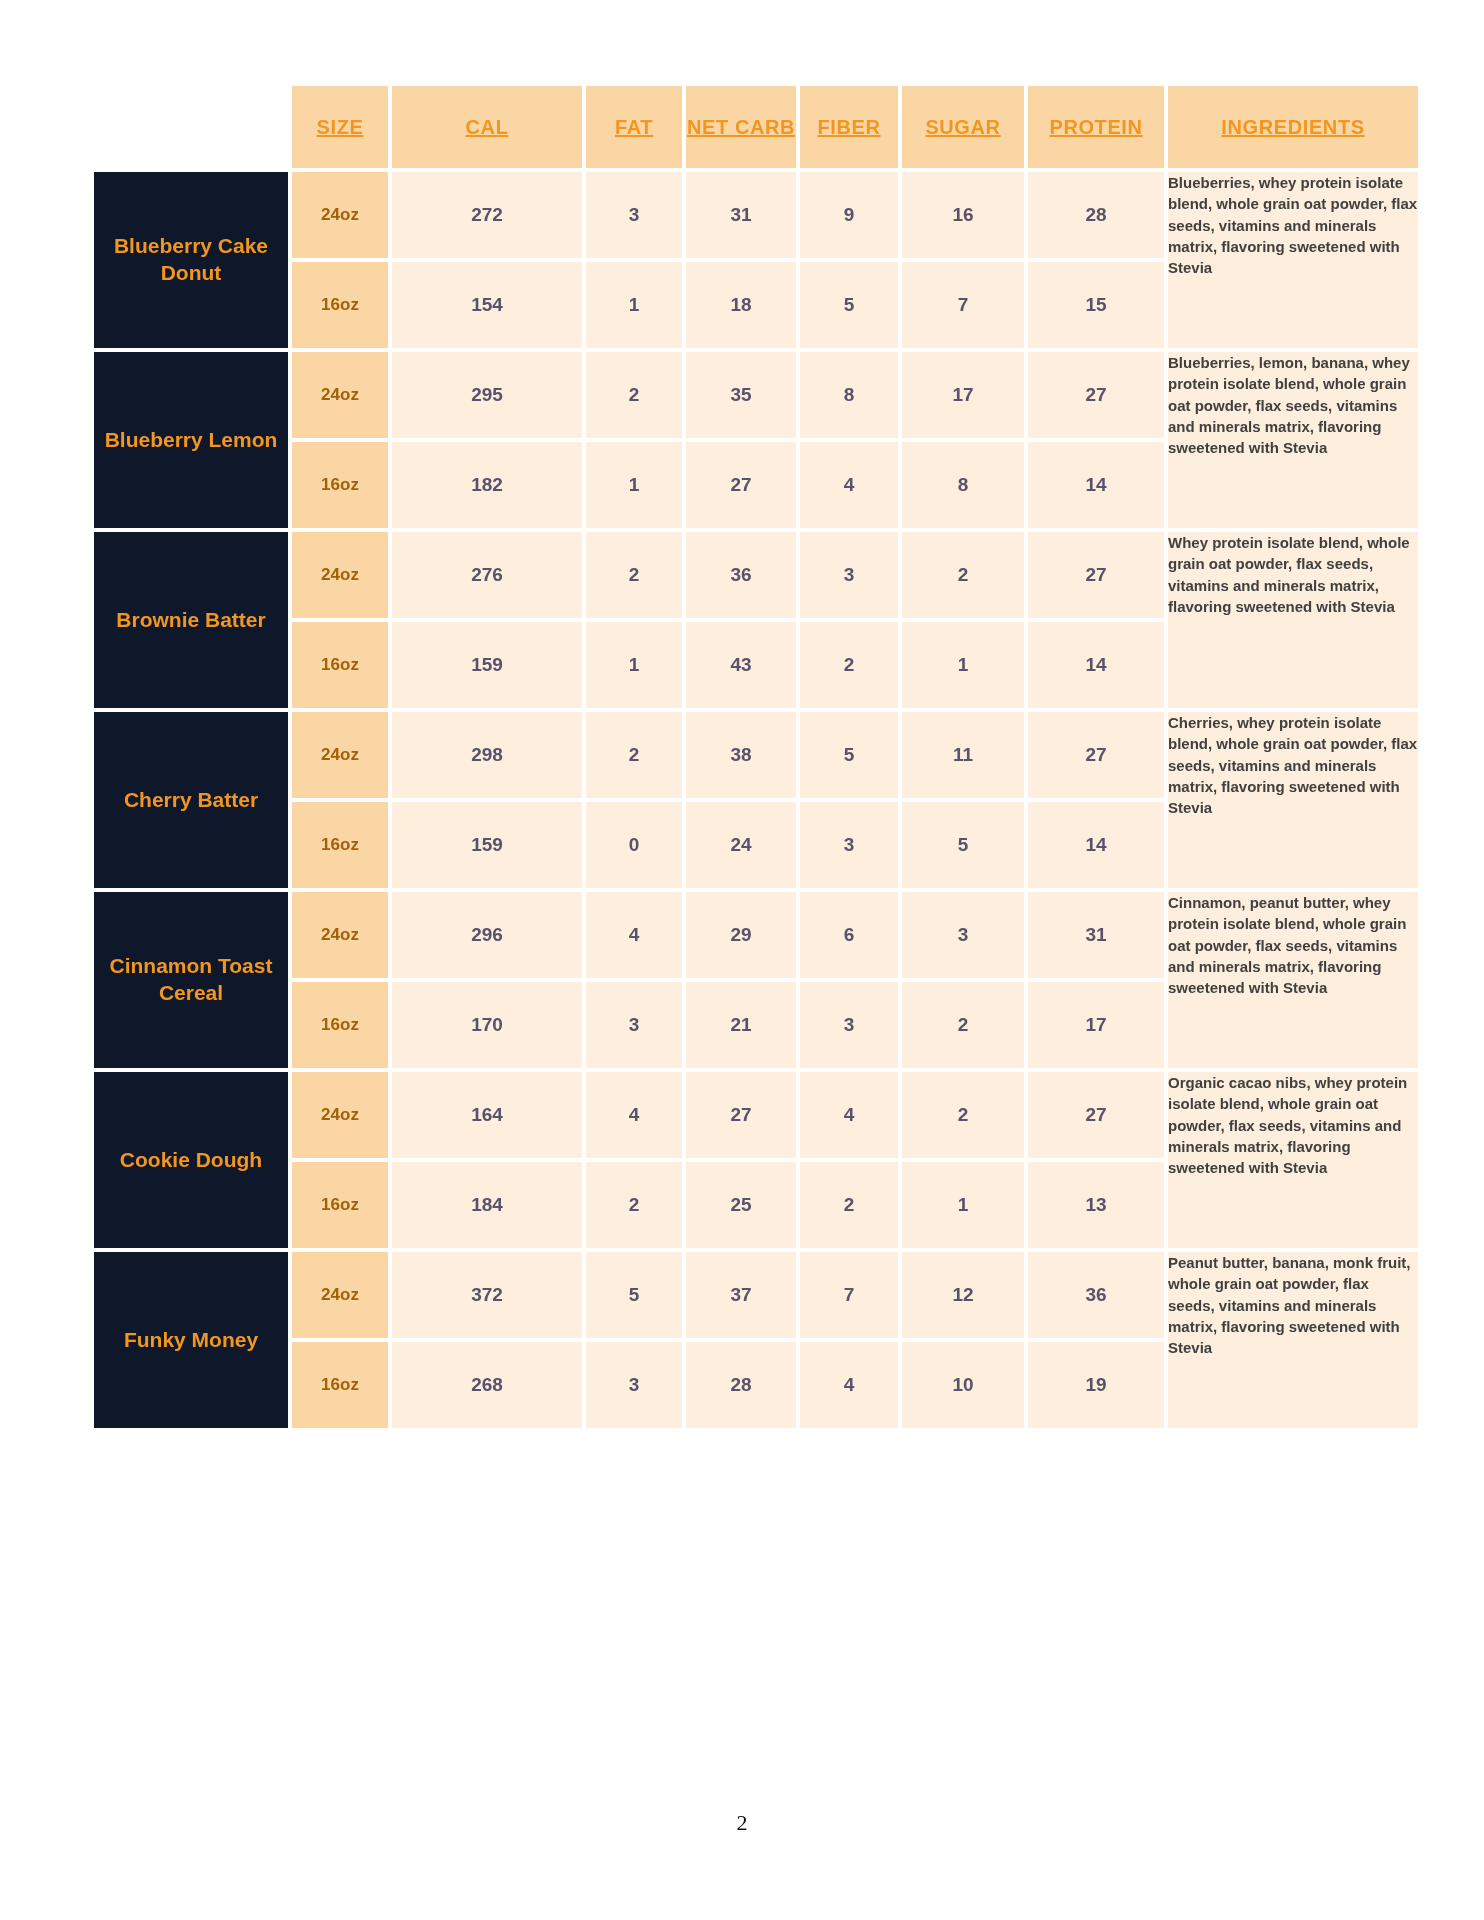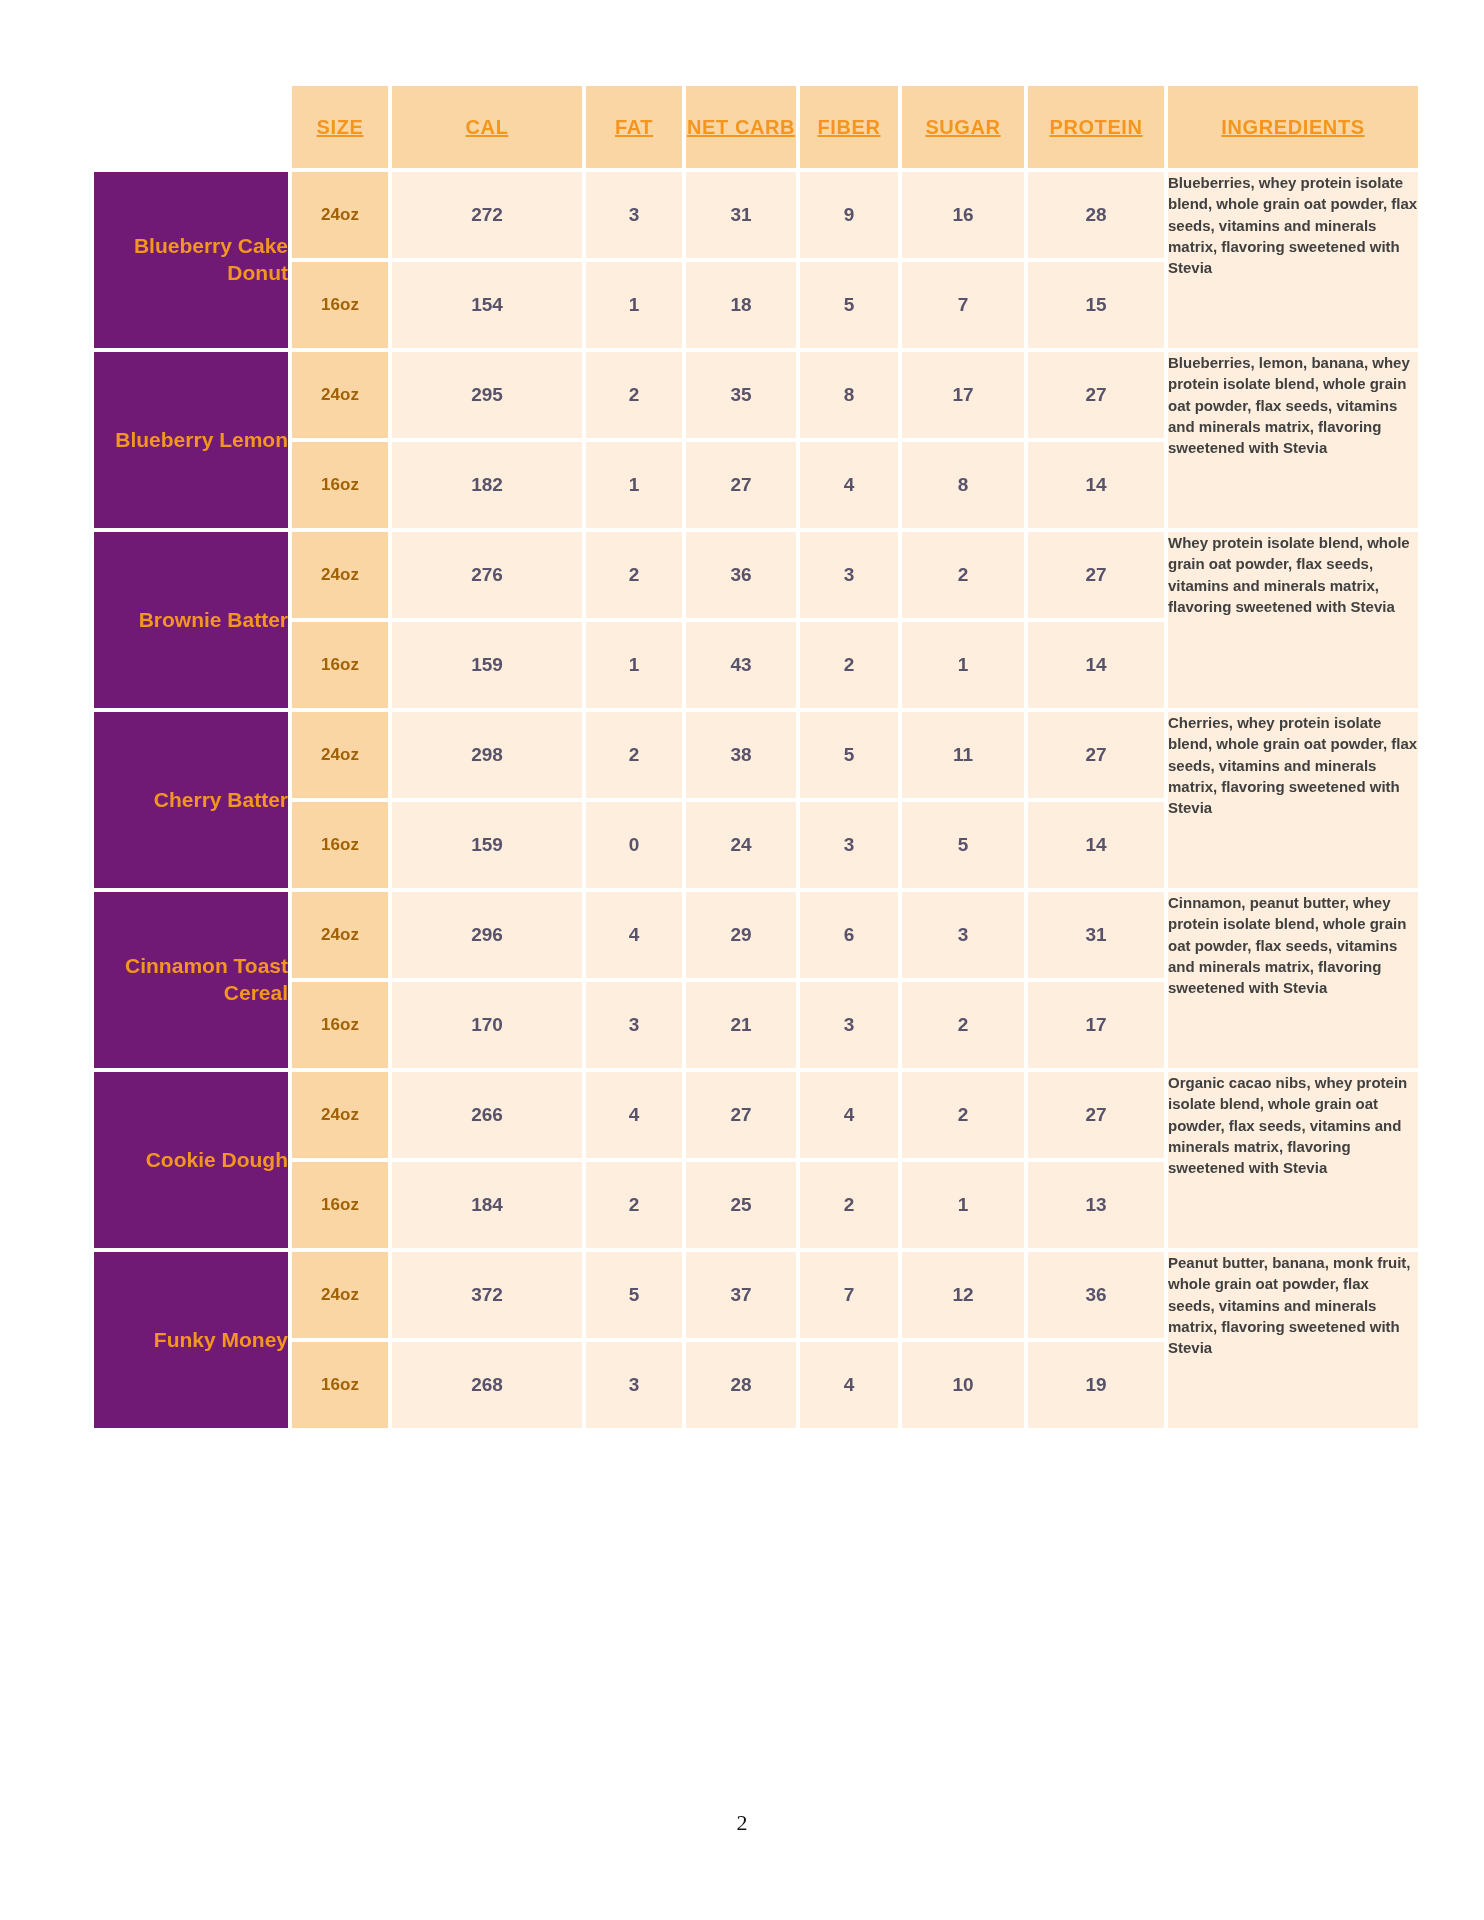--- a/index.html
+++ b/index.html
@@ -63,25 +63,25 @@
   .col-cal       { width: 190px; }
   .col-fat       { width: 96px; }
   .col-netcarb   { width: 110px; }
   .col-fiber     { width: 98px; }
   .col-sugar     { width: 122px; }
   .col-protein   { width: 136px; }
   .col-ingr      { width: 250px; }
 
   
   .prod-name {
-    background: #701a75;
+    background: #0f172a;
     color: #f2961f;
     font-size: 21px;
     font-weight: 700;
-    text-align: right;
+    text-align: center;
     vertical-align: middle;
     line-height: 1.28;
     padding: 4px 8px;
   }
 
   
   .size-cell {
     background: #fad6a5;
     color: #a16207;
     font-size: 17px;
@@ -253,21 +253,21 @@
           <td class="val-cell">170</td>
           <td class="val-cell">3</td>
           <td class="val-cell">21</td>
           <td class="val-cell">3</td>
           <td class="val-cell">2</td>
           <td class="val-cell">17</td>
         </tr>
         <tr>
           <td class="prod-name" rowspan="2">Cookie Dough</td>
           <td class="size-cell">24oz</td>
-          <td class="val-cell">266</td>
+          <td class="val-cell">164</td>
           <td class="val-cell">4</td>
           <td class="val-cell">27</td>
           <td class="val-cell">4</td>
           <td class="val-cell">2</td>
           <td class="val-cell">27</td>
           <td class="ingr-cell" rowspan="2">Organic cacao nibs, whey protein isolate blend, whole grain oat powder, flax seeds, vitamins and minerals matrix, flavoring sweetened with Stevia</td>
         </tr>
         <tr>
           <td class="size-cell">16oz</td>
           <td class="val-cell">184</td>

